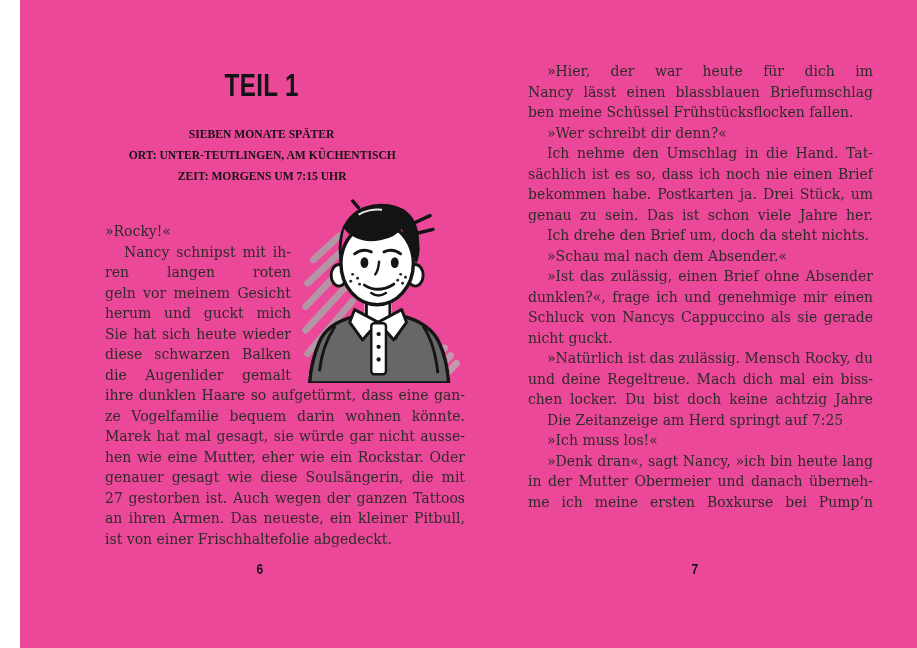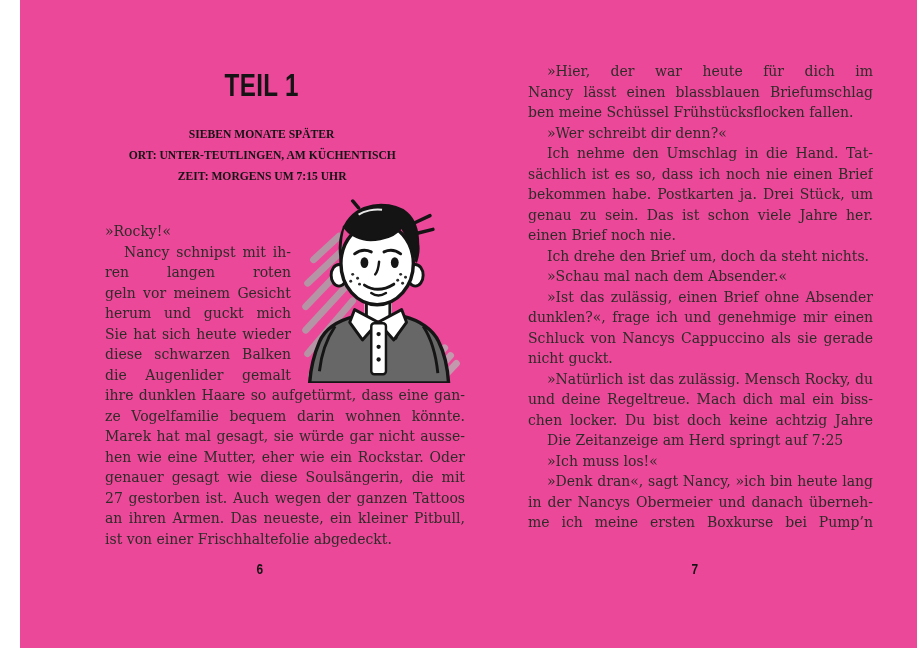--- a/index.html
+++ b/index.html
@@ -180,33 +180,32 @@
   <div>
     <div class="body-col body-right">
       <div class="ln j in">»Hier, der war heute für dich im Briefkasten.«</div>
       <div class="ln j">Nancy lässt einen blassblauen Briefumschlag ne-</div>
       <div class="ln">ben meine Schüssel Frühstücksflocken fallen.</div>
       <div class="ln in">»Wer schreibt dir denn?«</div>
       <div class="ln j in">Ich nehme den Umschlag in die Hand. Tat-</div>
       <div class="ln j">sächlich ist es so, dass ich noch nie einen Brief</div>
       <div class="ln j">bekommen habe. Postkarten ja. Drei Stück, um</div>
       <div class="ln j">genau zu sein. Das ist schon viele Jahre her. Aber</div>
-      <div class="ln">einen Brief noch nie.</div>
       <div class="ln in">Ich drehe den Brief um, doch da steht nichts.</div>
       <div class="ln in">»Schau mal nach dem Absender.«</div>
       <div class="ln j in">»Ist das zulässig, einen Brief ohne Absender zu</div>
       <div class="ln j">dunklen?«, frage ich und genehmige mir einen</div>
       <div class="ln j">Schluck von Nancys Cappuccino als sie gerade</div>
       <div class="ln">nicht guckt.</div>
       <div class="ln j in">»Natürlich ist das zulässig. Mensch Rocky, du</div>
       <div class="ln j">und deine Regeltreue. Mach dich mal ein biss-</div>
       <div class="ln j">chen locker. Du bist doch keine achtzig Jahre alt,</div>
       <div class="ln in">Die Zeitanzeige am Herd springt auf 7:25 Uhr.</div>
       <div class="ln in">»Ich muss los!«</div>
       <div class="ln j in">»Denk dran«, sagt Nancy, »ich bin heute lang</div>
-      <div class="ln j">in der Nancys Obermeier und danach überneh-</div>
+      <div class="ln j">in der Mutter Obermeier und danach überneh-</div>
       <div class="ln j">me ich meine ersten Boxkurse bei Pump’n Jump.</div>
     </div>
 
     <div class="folio folio-right"><span>7</span></div>
   </div>
 
 </div>
 
 </body></html>

